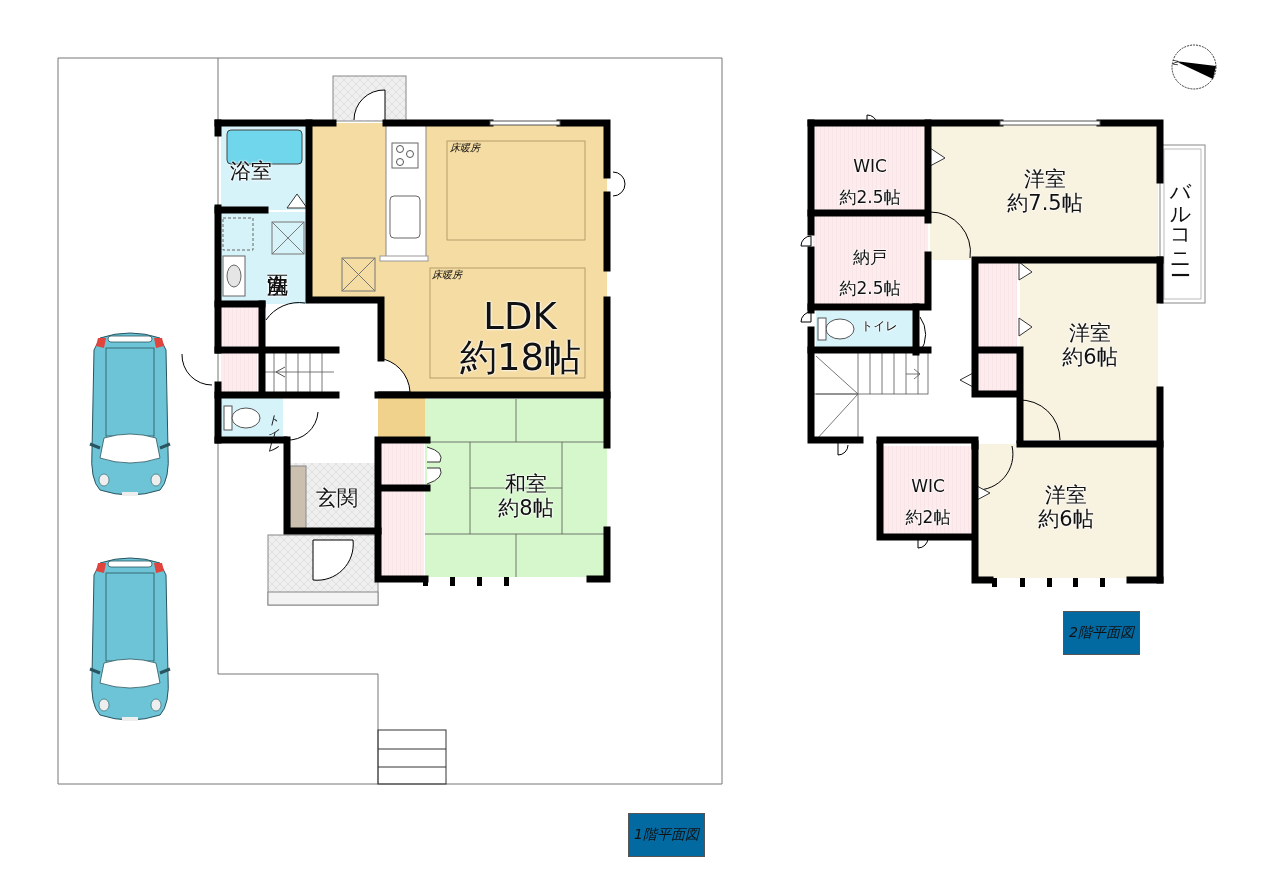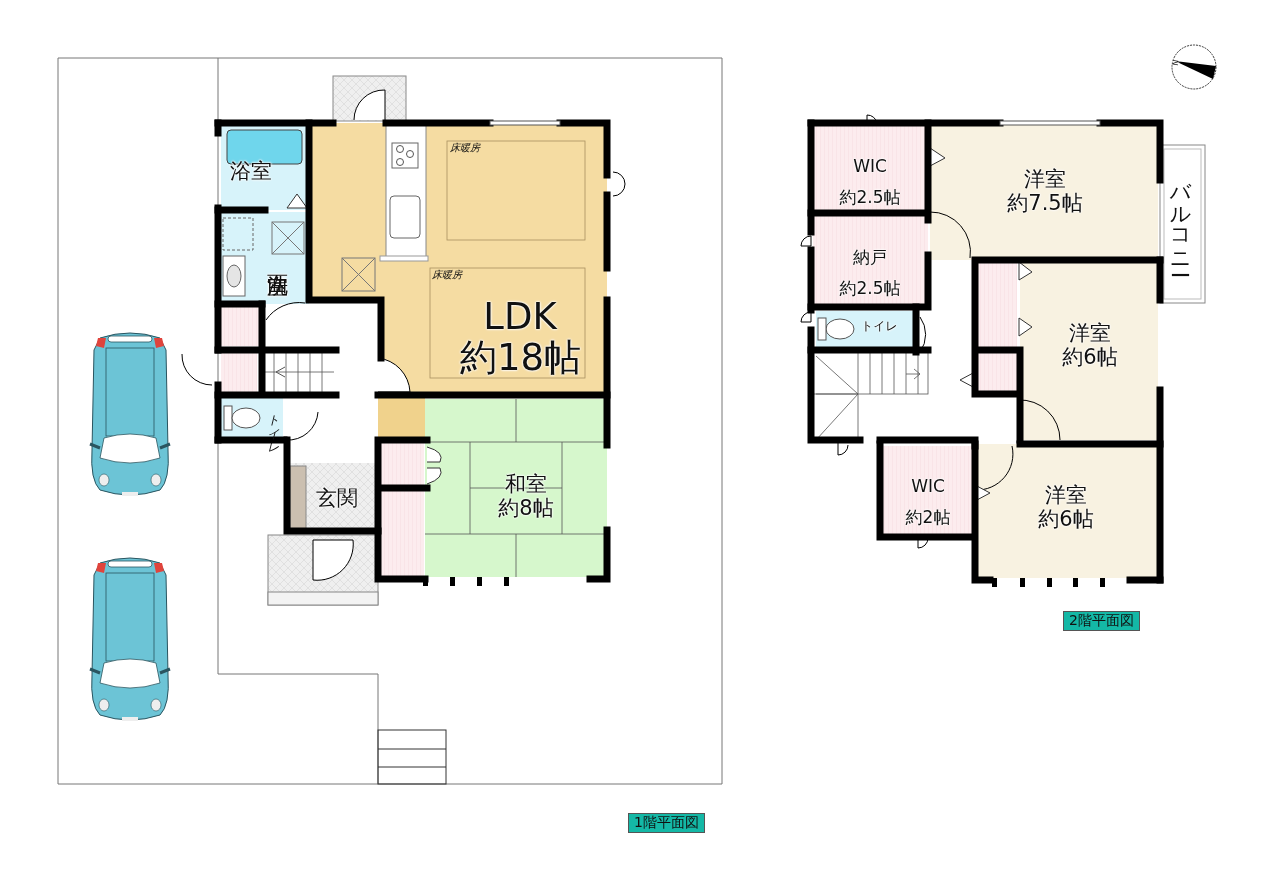--- a/index.html
+++ b/index.html
@@ -6,21 +6,21 @@
   body{width:1280px;height:876px;position:relative;overflow:hidden;font-family:"DejaVu Sans","Liberation Sans",sans-serif;}
   svg{position:absolute;left:0;top:0;}
   .lbl{position:absolute;color:#111;text-align:center;line-height:1.12;white-space:nowrap;
        text-shadow:0 0 2px #fff,0 0 2px #fff,0 0 3px #fff;}
   .room{position:absolute;}
   .big{font-size:37px;}
   .mid{font-size:21px;}
   .sm{font-size:17px;margin-top:12px;}
   .tiny{font-size:10px;text-shadow:none;font-style:italic;}
   .vert{writing-mode:vertical-rl;text-orientation:upright;}
-  .title-box{position:absolute;border:1px solid #555;background:#14b8a6;font-size:14px;padding:0 5px;color:#111;}
+  .title-box{position:absolute;border:1px solid #555;background:#0369a1;font-size:14px;padding:12px 5px;color:#111;font-style:italic;}
 </style>
 </head>
 <body>
 
 <svg width="1280" height="876" viewBox="0 0 1280 876">
   <defs>
     <pattern id="tile" width="8" height="8" patternUnits="userSpaceOnUse">
       <rect width="8" height="8" fill="#efefef"></rect>
       <path d="M0 0L8 8M8 0L0 8" stroke="#dcdcdc" stroke-width="0.8"></path>
     </pattern>

